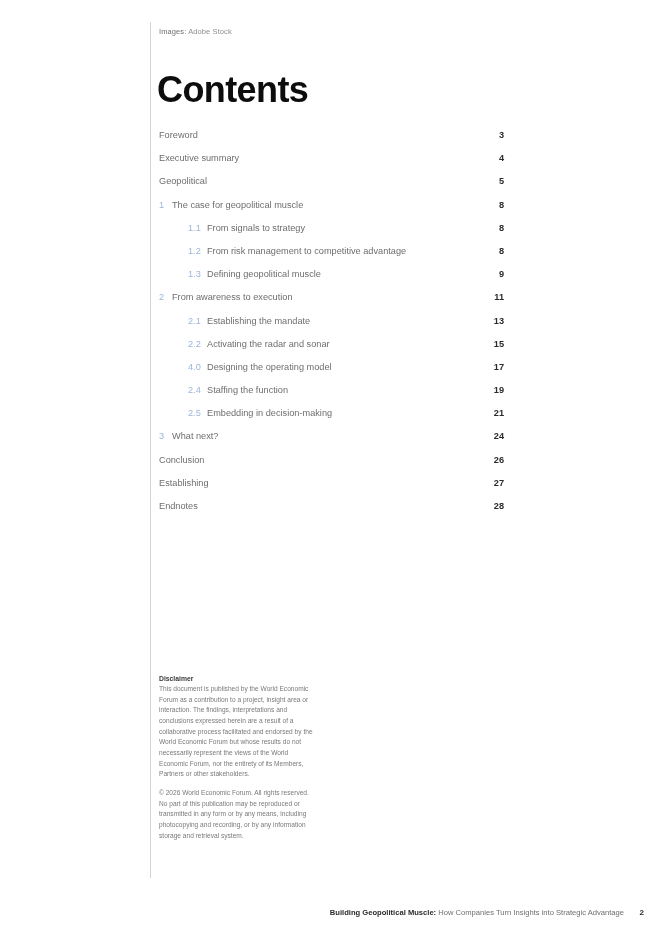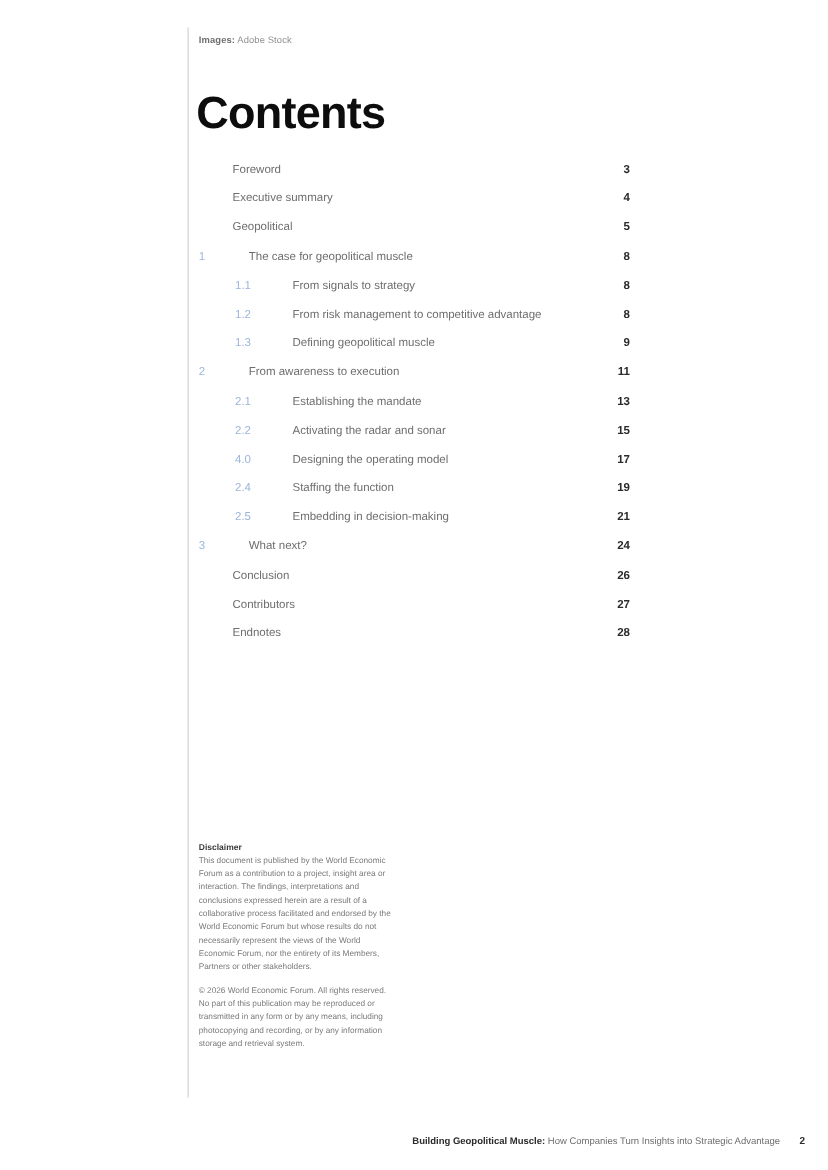--- a/index.html
+++ b/index.html
@@ -37,21 +37,21 @@
   .credit {
     position: absolute;
     left: 159px;
     top: 27px;
     font-size: 7.5px;
     color: #8f8f8f;
     letter-spacing: 0.1px;
     white-space: nowrap;
   }
   .credit .credit-label {
-    font-weight: bold;
+    font-weight: normal;
     color: #6f6f6f;
   }
 
   
   .page-title {
     position: absolute;
     left: 157px;
     top: 72px;
     font-size: 36px;
     font-weight: bold;
@@ -77,21 +77,20 @@
   .toc-row .num {
     position: absolute;
     top: 0;
     color: #9cb6da;
     font-size: 9.2px;
   }
   .toc-row .label {
     position: absolute;
     top: 0;
     color: #6e6e6e;
-    margin-left: 27px;
   }
   .toc-row .page-no {
     position: absolute;
     right: 0;
     top: 0;
     font-weight: bold;
     font-size: 9.2px;
     color: #2b2b2b;
     text-align: right;
   }
@@ -237,21 +236,21 @@
       <div class="toc-row lvl0n">
         <span class="num">3</span>
         <span class="label">What next?</span>
         <span class="page-no">24</span>
       </div>
       <div class="toc-row lvl0">
         <span class="label">Conclusion</span>
         <span class="page-no">26</span>
       </div>
       <div class="toc-row lvl0">
-        <span class="label">Contributors</span>
+        <span class="label">Establishing</span>
         <span class="page-no">27</span>
       </div>
       <div class="toc-row lvl0">
         <span class="label">Endnotes</span>
         <span class="page-no">28</span>
       </div>
     </div>
 
   <div class="disclaimer">
     <span class="d-head">Disclaimer</span>

